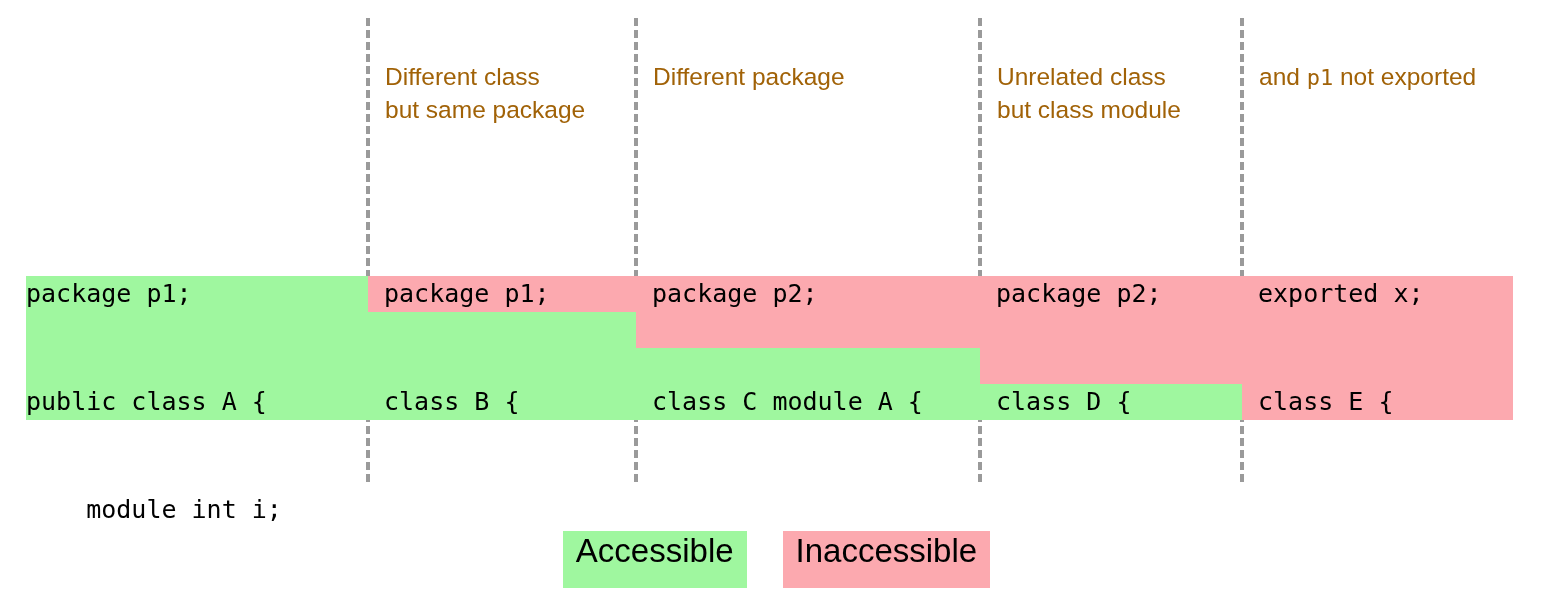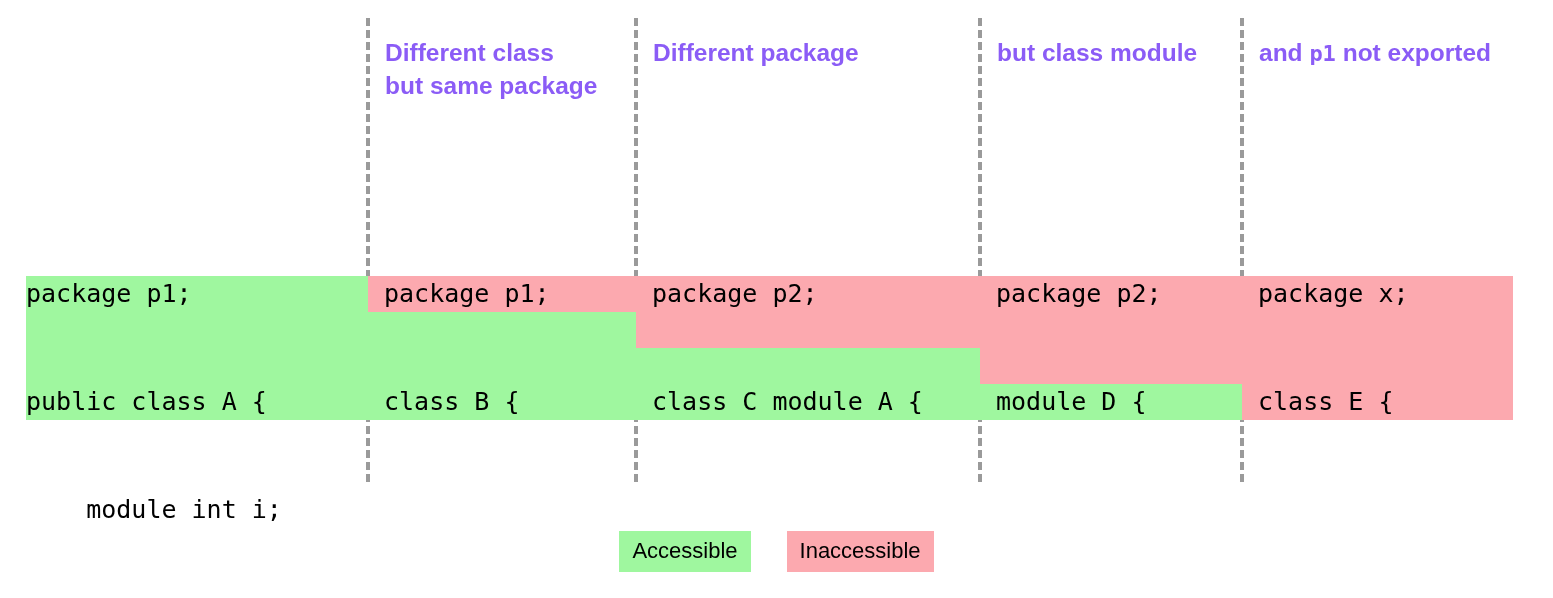--- a/index.html
+++ b/index.html
@@ -24,27 +24,26 @@
     position: absolute;
     top: 18px;
     height: 464px;
     width: 0;
     border-left: 4px dashed #9a9a9a;
   }
 
   
   .col-header {
     position: absolute;
-    top: 36px;
+    top: 60px;
     font-size: 24.5px;
     line-height: 33px;
-    color: #8b5cf6;
+    color: #a16207;
     white-space: nowrap;
     font-family: "Liberation Sans", sans-serif;
-    font-weight: bold;
   }
   .col-header .mono {
     font-family: "DejaVu Sans Mono", monospace;
     font-size: 22px;
     margin-top: 32px;
   }
 
   
   .band {
     position: absolute;
@@ -66,24 +65,24 @@
     position: absolute;
     left: 0;
     top: 531px;
     width: 1553px;
     display: flex;
     justify-content: center;
     align-items: center;
     gap: 36px;
   }
   .legend-item {
-    font-size: 22px;
+    font-size: 33px;
     line-height: 28px;
     color: #000000;
-    padding: 6px 13px 7px 13px;
+    padding: 6px 13px 23px 13px;
     font-family: "Liberation Sans", sans-serif;
   }
 </style>
 </head>
 <body>
 
 <div id="stage">
 
   <div class="divider" style="left: 366px; border-left-color: rgb(154, 154, 154);"></div>
   <div class="divider" style="left: 634px; border-left-color: rgb(154, 154, 154);"></div>
@@ -118,20 +117,21 @@
   <div class="col-header" style="left:385px;">
     <div>Different class</div>
     <div>but same package</div>
   </div>
 
   <div class="col-header" style="left:653px;text-align:center;">
     <div>Different package</div>
   </div>
 
   <div class="col-header" style="left:997px;">
+    <div>Unrelated class</div>
     <div>but class module</div>
   </div>
 
   <div class="col-header" style="left:1259px;">
     <div><span>and </span><span class="mono">p1</span><span> not exported</span></div>
   </div>
 
   <div class="code" style="left:26px; top:204px;">
     <div>package p1;</div>
     <div>public class A {</div>
@@ -157,30 +157,30 @@
     <div>class C module A {</div>
     <div>&nbsp;</div>
     
     
     
     
   </div>
 
   <div class="code" style="left:996px; top:204px;">
     <div>package p2;</div>
-    <div>module D {</div>
+    <div>class D {</div>
     <div>&nbsp;</div>
     
     
     
     
   </div>
 
   <div class="code" style="left:1258px; top:204px;">
-    <div>package x;</div>
+    <div>exported x;</div>
     <div>class E {</div>
     <div>&nbsp;</div>
     
     
     
     
   </div>
 
   <div id="legend">
     <span class="legend-item" style="background: rgb(159, 247, 159);">Accessible</span>

